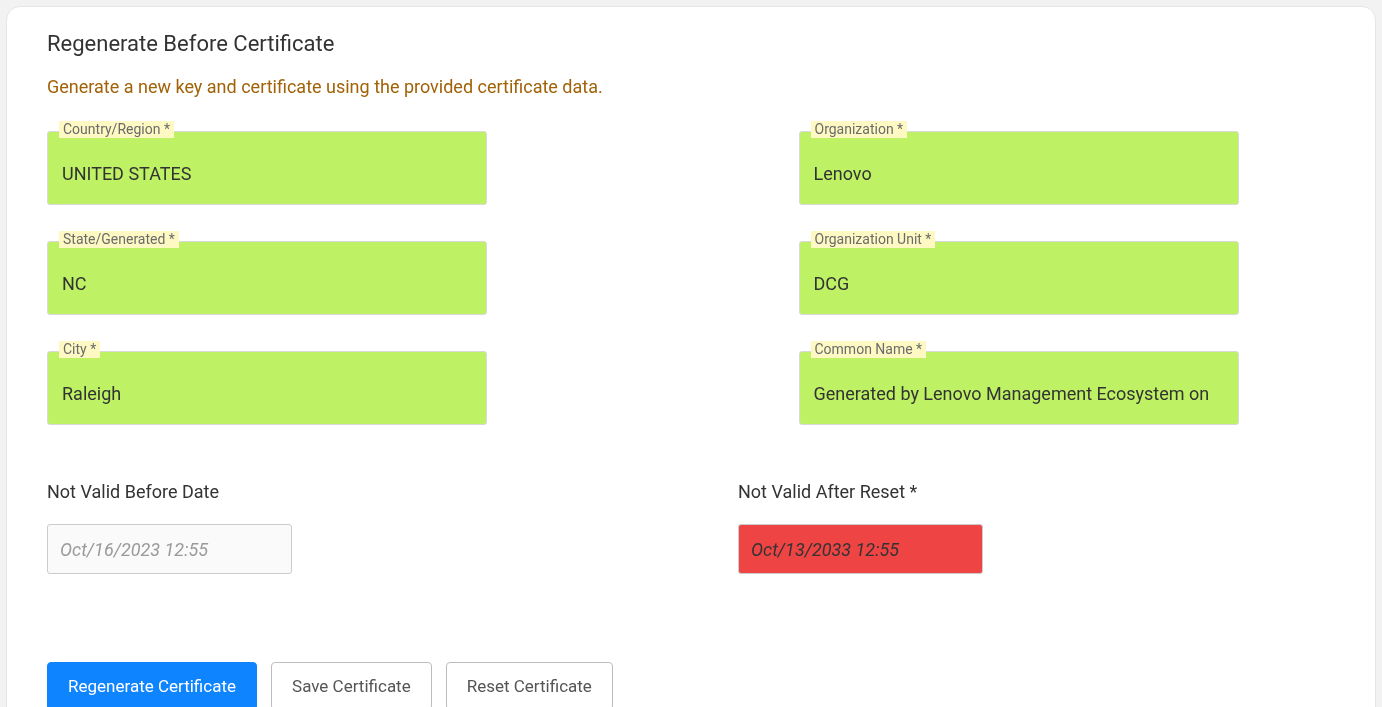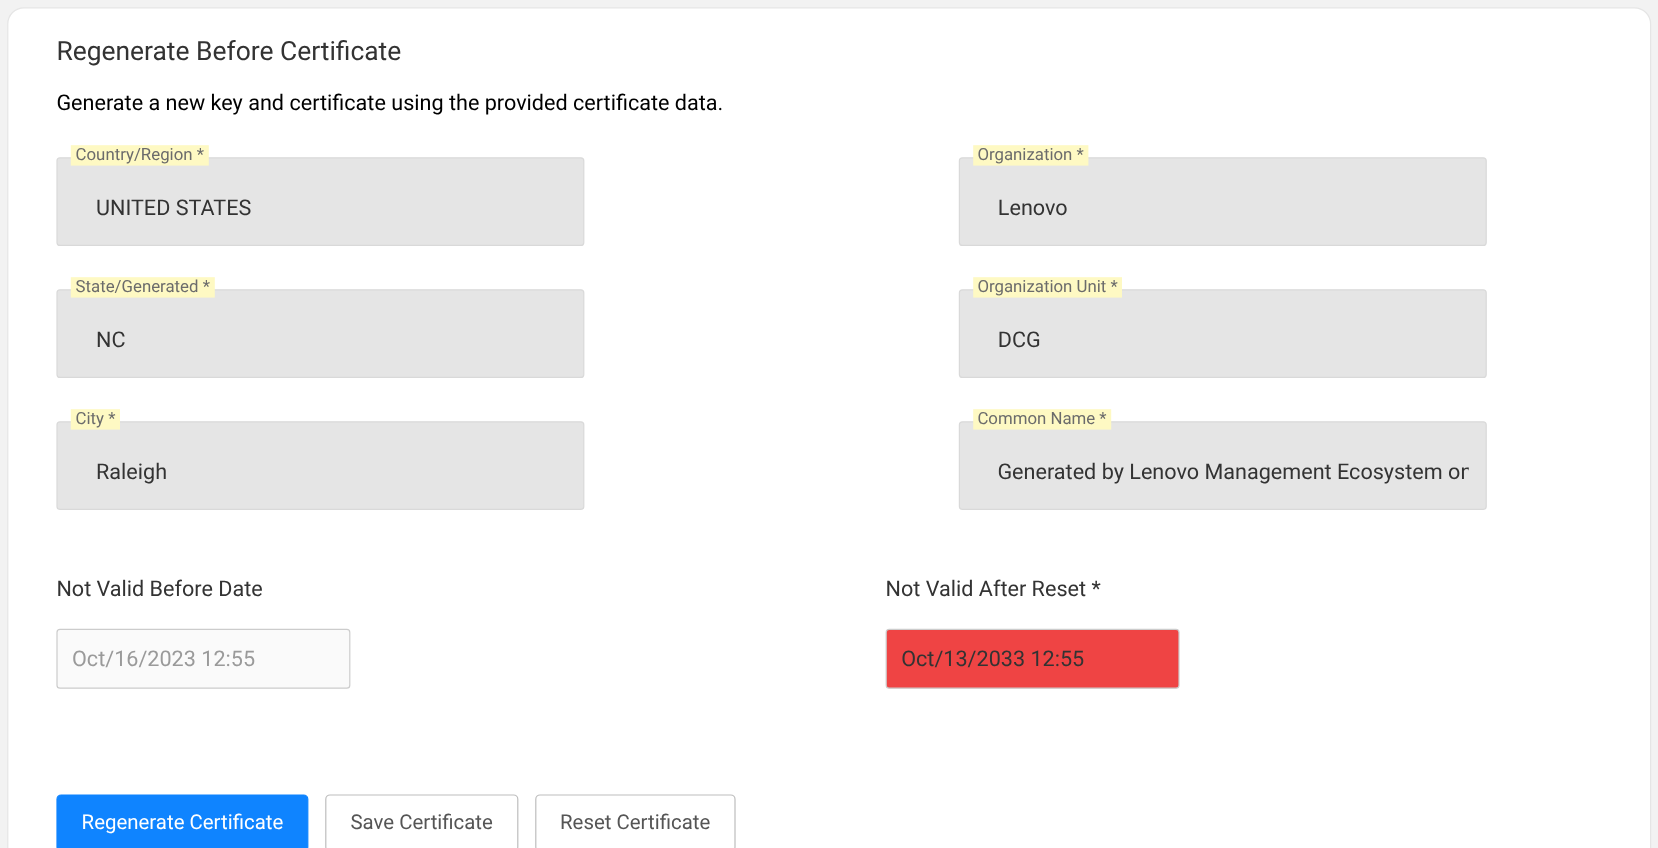--- a/index.html
+++ b/index.html
@@ -21,21 +21,21 @@
     }
     .page-title {
       font-size: 22px;
       font-weight: 400;
       color: #333;
       margin-bottom: 20px;
       margin-top: 4px;
     }
     .subtitle {
       font-size: 18px;
-      color: #000000;
+      color: #a16207;
       margin-bottom: 34px;
     }
     .form-grid {
       display: grid;
       grid-template-columns: 1fr 1fr;
       column-gap: 215px;
       row-gap: 36px;
       margin-bottom: 56px;
     }
     .field-wrap {
@@ -51,26 +51,26 @@
       font-size: 14px;
       color: #6b6b6b;
       line-height: 1.2;
       z-index: 1;
     }
     .text-input {
       width: 100%;
       height: 74px;
       border: 1px solid #d9d9d9;
       border-radius: 3px;
-      padding: 24px 14px 14px 32px;
+      padding: 24px 14px 14px 14px;
       font-size: 18px;
       color: #333;
       font-family: inherit;
       outline: none;
-      background: #e5e5e5;
+      background: #bef264;
     }
     .date-row {
       display: grid;
       grid-template-columns: 1fr 1fr;
       column-gap: 94px;
       margin-bottom: 88px;
     }
     .date-col { width: 440px; }
     .date-label {
       display: block;
@@ -80,20 +80,21 @@
     }
     .date-input {
       width: 245px;
       height: 50px;
       border: 1px solid #ccc;
       border-radius: 3px;
       padding: 0 12px;
       font-size: 18px;
       font-family: inherit;
       outline: none;
+      font-style: italic;
     }
     .date-input.disabled {
       background: #fafafa;
       color: #9a9a9a;
     }
     .date-input.enabled {
       background: #ef4444;
       color: #333;
     }
     .button-row {

